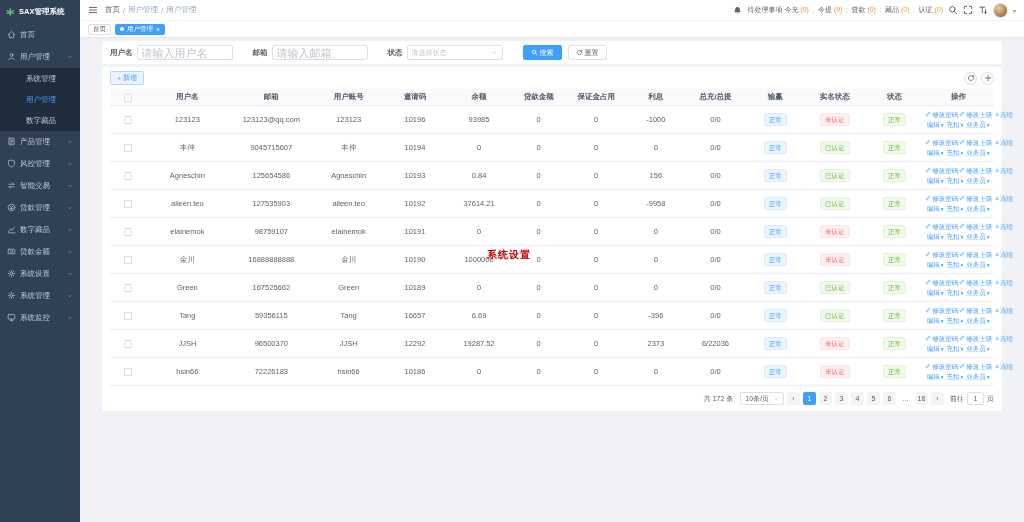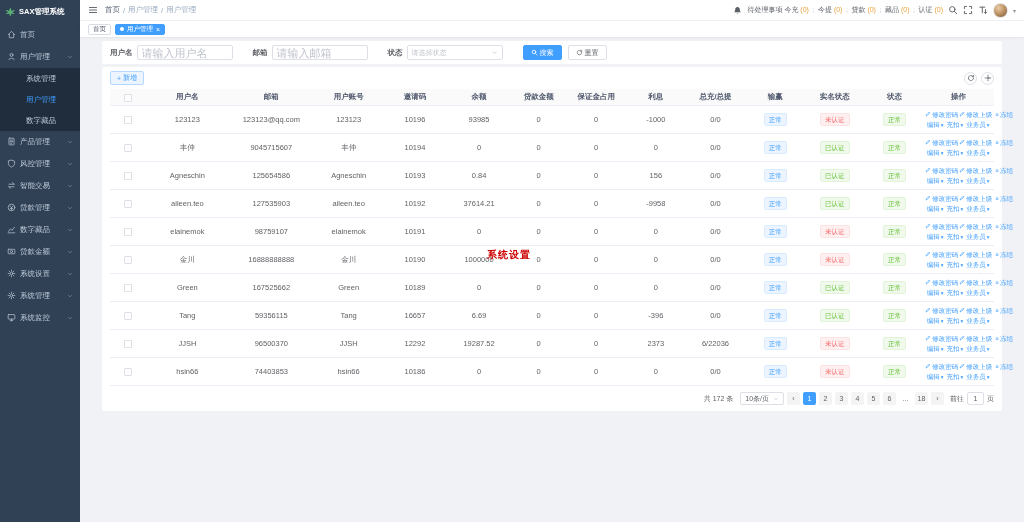--- a/index.html
+++ b/index.html
@@ -538,21 +538,21 @@
                       <path d="M2.5 11.5l.8-2.6 6.3-6.3 1.8 1.8-6.3 6.3z"></path>
                     </svg><span class="op-link">修改密码</span><svg viewBox="0 0 14 14" width="6" height="6" fill="none" stroke="currentColor" stroke-width="1.5">
                       <path d="M2.5 11.5l.8-2.6 6.3-6.3 1.8 1.8-6.3 6.3z"></path>
                     </svg><span class="op-link">修改上级</span><span class="op-x">×</span><span class="op-link">冻结</span></div>
       <div class="op-line"><span class="op-link">编辑</span><span class="op-caret">▾</span><span class="op-link">充扣</span><span class="op-caret">▾</span><span class="op-link">业务员</span><span class="op-caret">▾</span></div>
     </div>
               </div>
               <div class="tr">
     <div class="td c0"><span class="cb"></span></div>
                 <div class="td c1">hsin66</div>
-                <div class="td c2">74403853</div>
+                <div class="td c2">72226183</div>
                 <div class="td c3">hsin66</div>
                 <div class="td c4">10186</div>
                 <div class="td c5">0</div>
                 <div class="td c6">0</div>
                 <div class="td c7">0</div>
                 <div class="td c8">0</div>
                 <div class="td c9">0/0</div>
                 <div class="td c10"><span class="badge b-blue">正常</span></div>
                 <div class="td c11"><span class="badge b-red">未认证</span></div>
                 <div class="td c12"><span class="badge b-green">正常</span></div>

